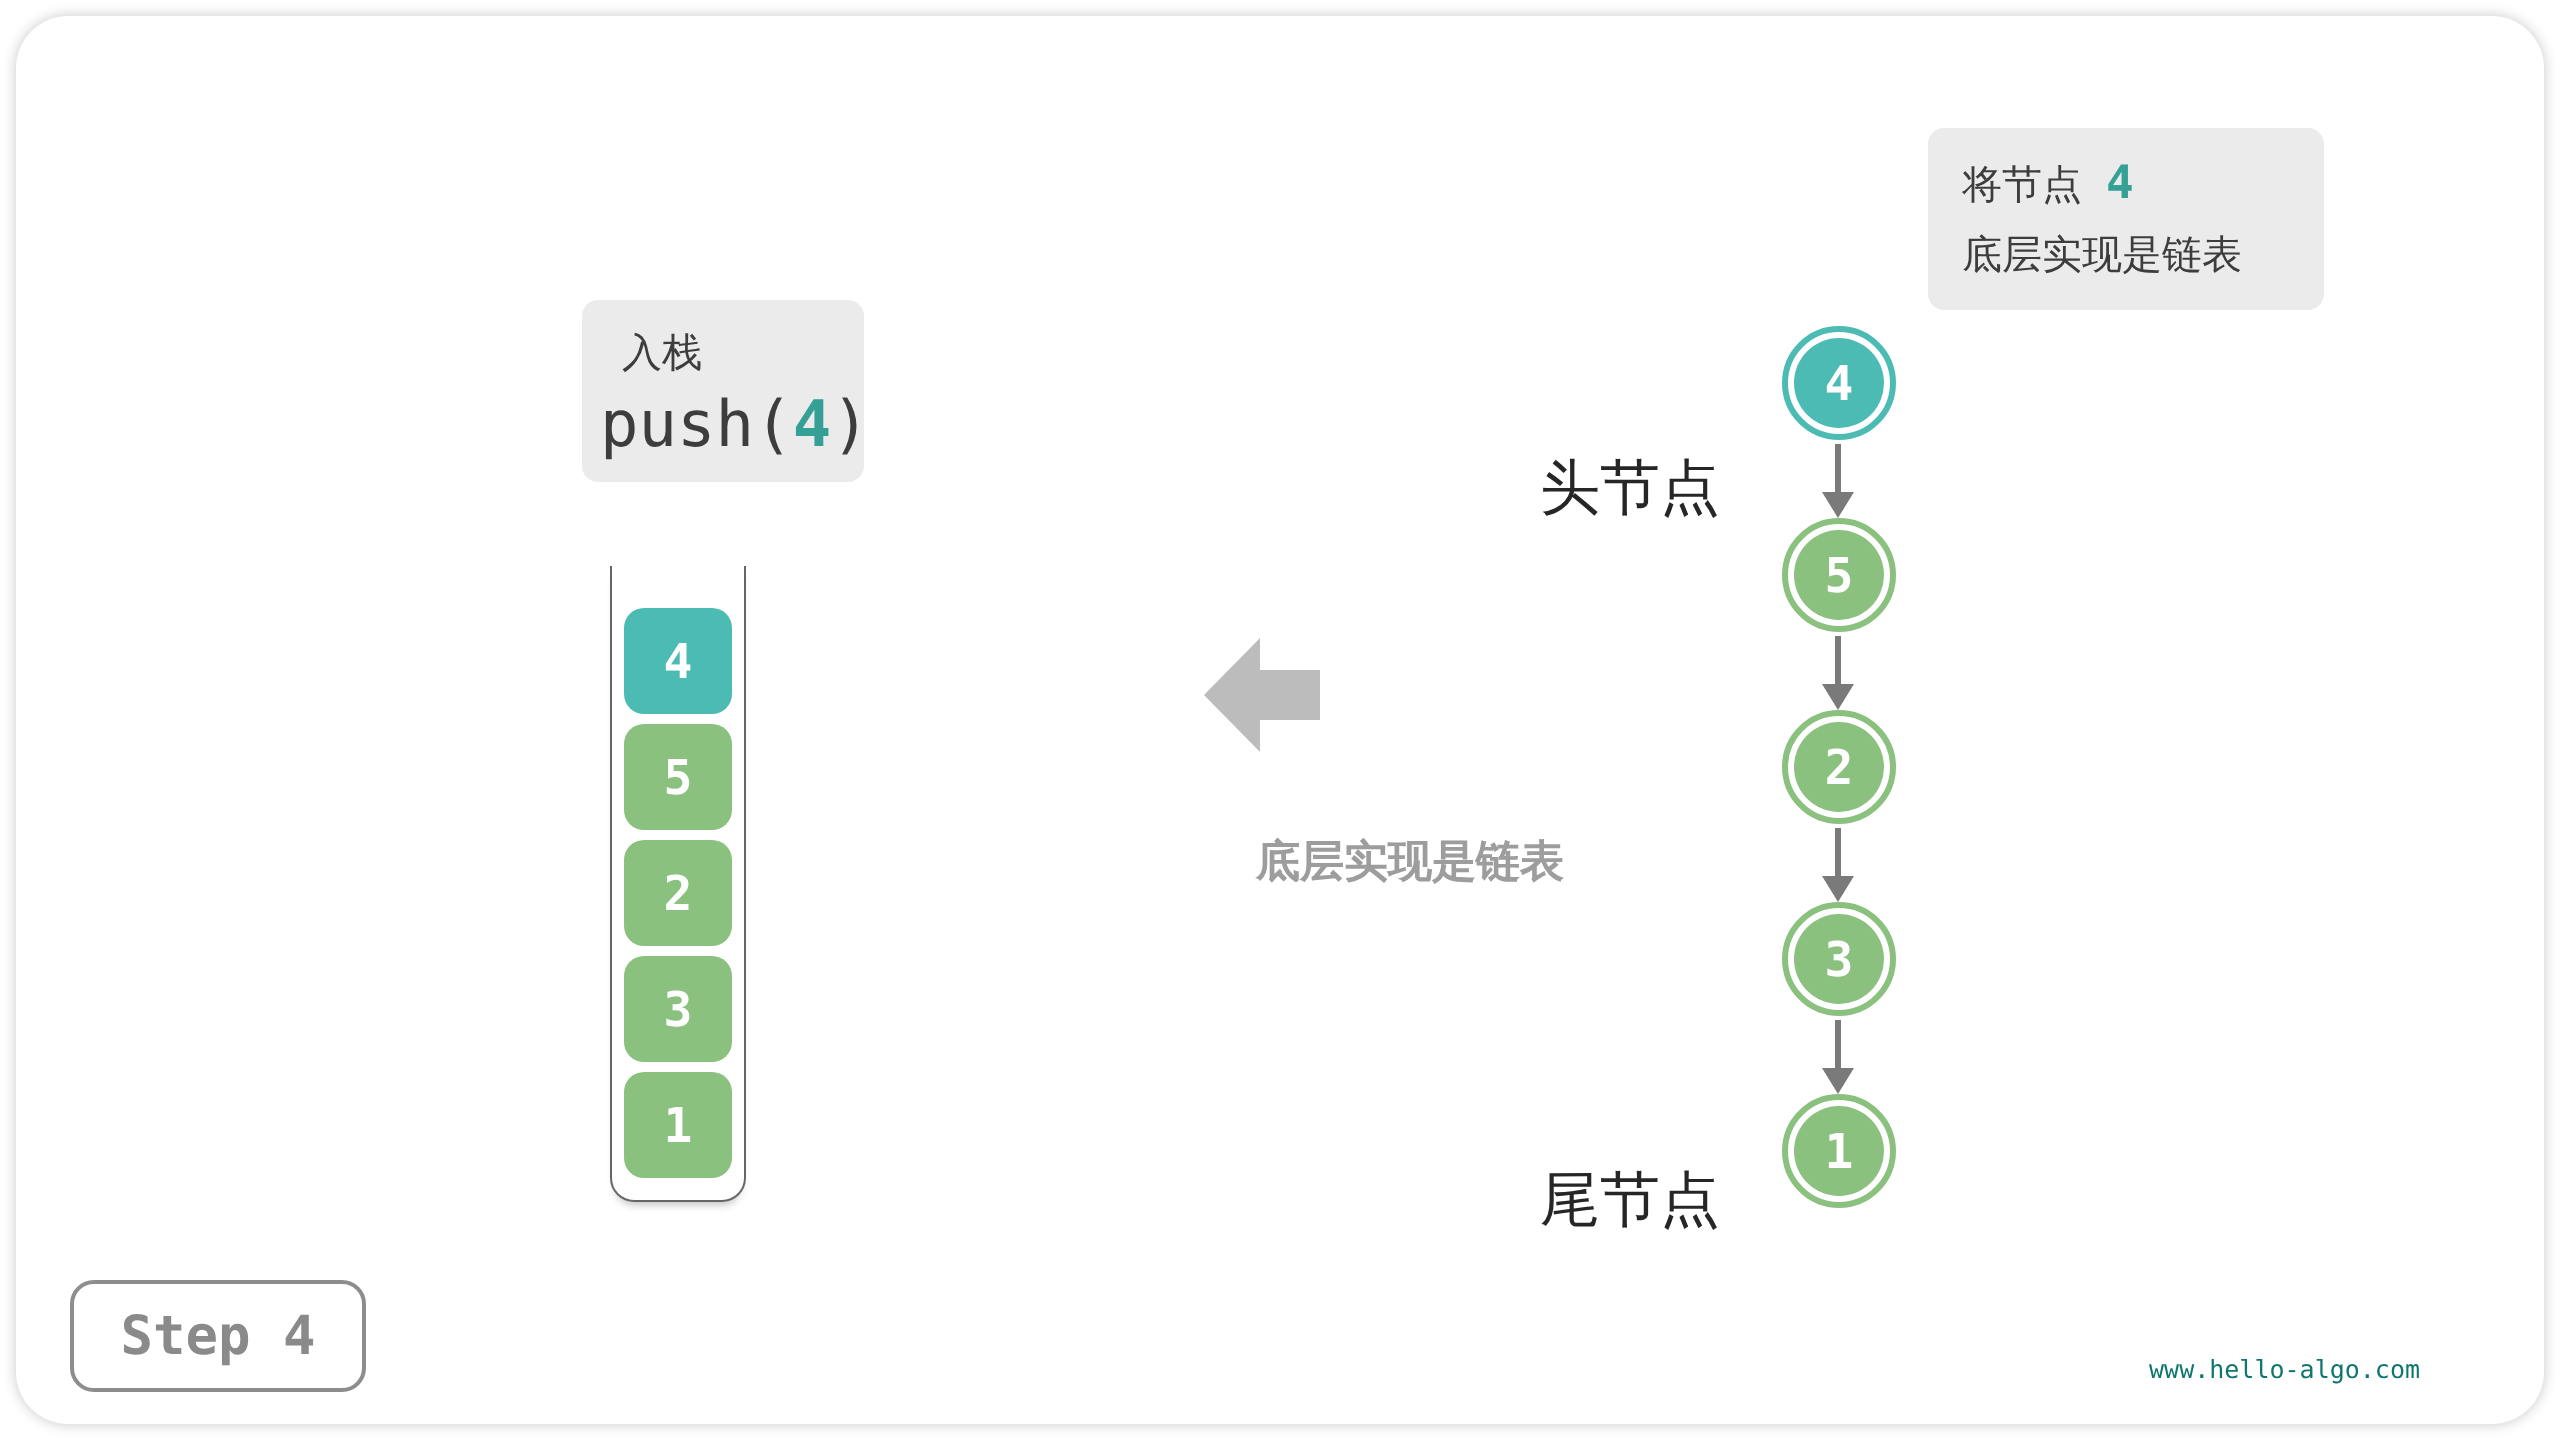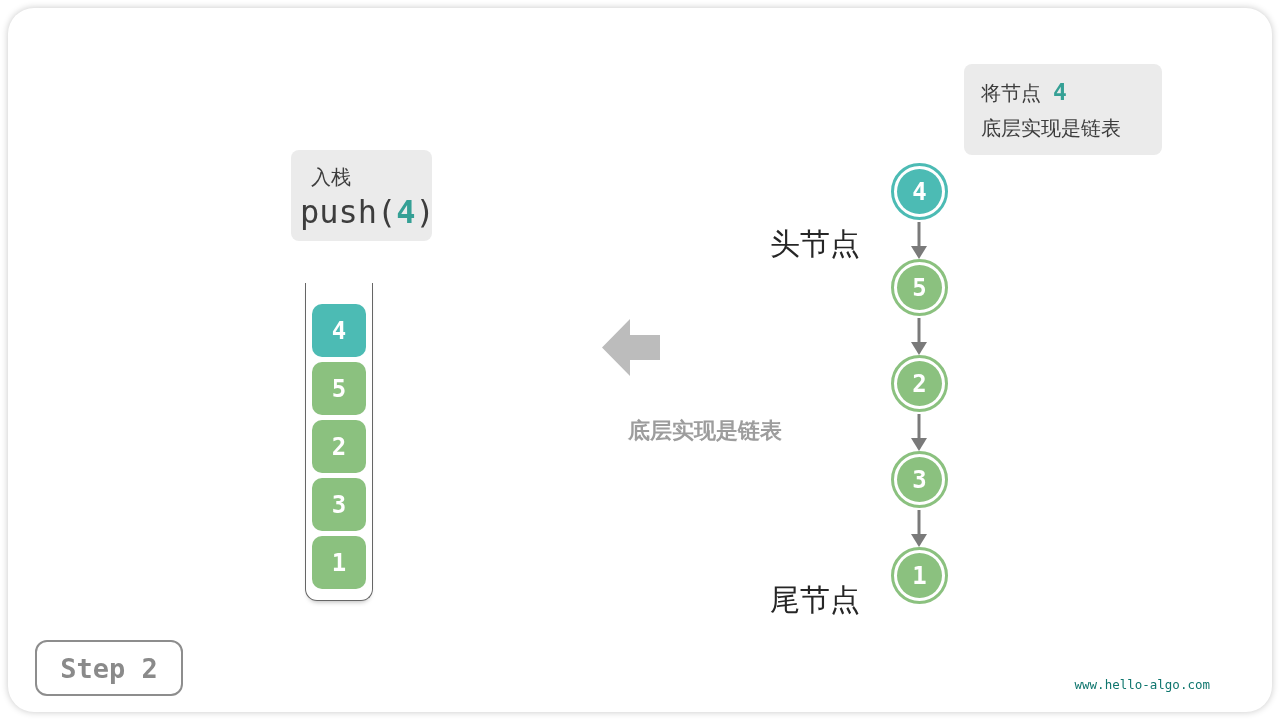--- a/index.html
+++ b/index.html
@@ -123,15 +123,15 @@
   </svg>
   <svg class="link-arrow" style="top:405px;" width="24" height="39">
     <line x1="12" y1="1" x2="12" y2="26" stroke="#7A7A7A" stroke-width="3"></line>
     <polygon points="4,25 20,25 12,38" fill="#7A7A7A"></polygon>
   </svg>
   <svg class="link-arrow" style="top:501px;" width="24" height="39">
     <line x1="12" y1="1" x2="12" y2="26" stroke="#7A7A7A" stroke-width="3"></line>
     <polygon points="4,25 20,25 12,38" fill="#7A7A7A"></polygon>
   </svg>
 
-  <div class="step-box">Step 2</div>
+  <div class="step-box">Step 4</div>
   <div class="watermark">www.hello-algo.com</div>
 </div>
 
 </body></html>

